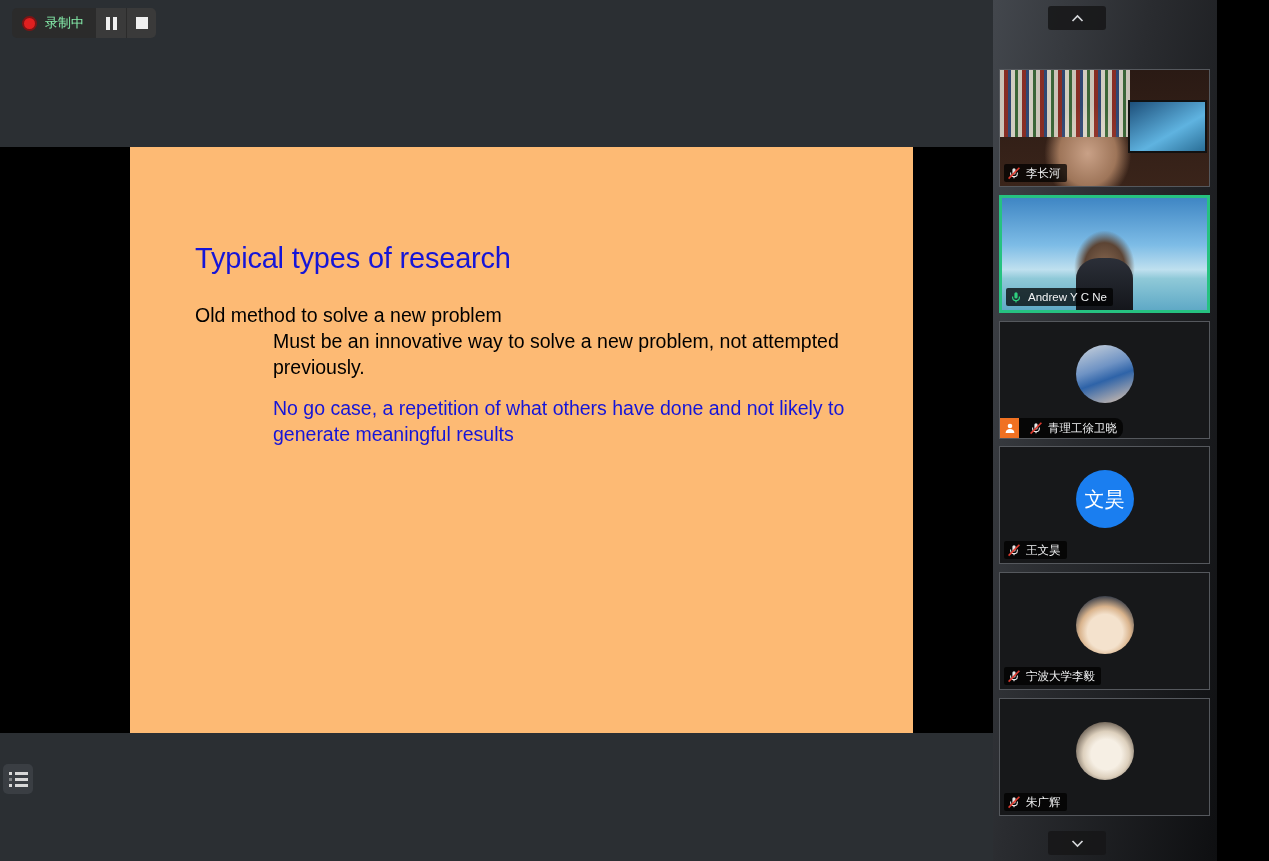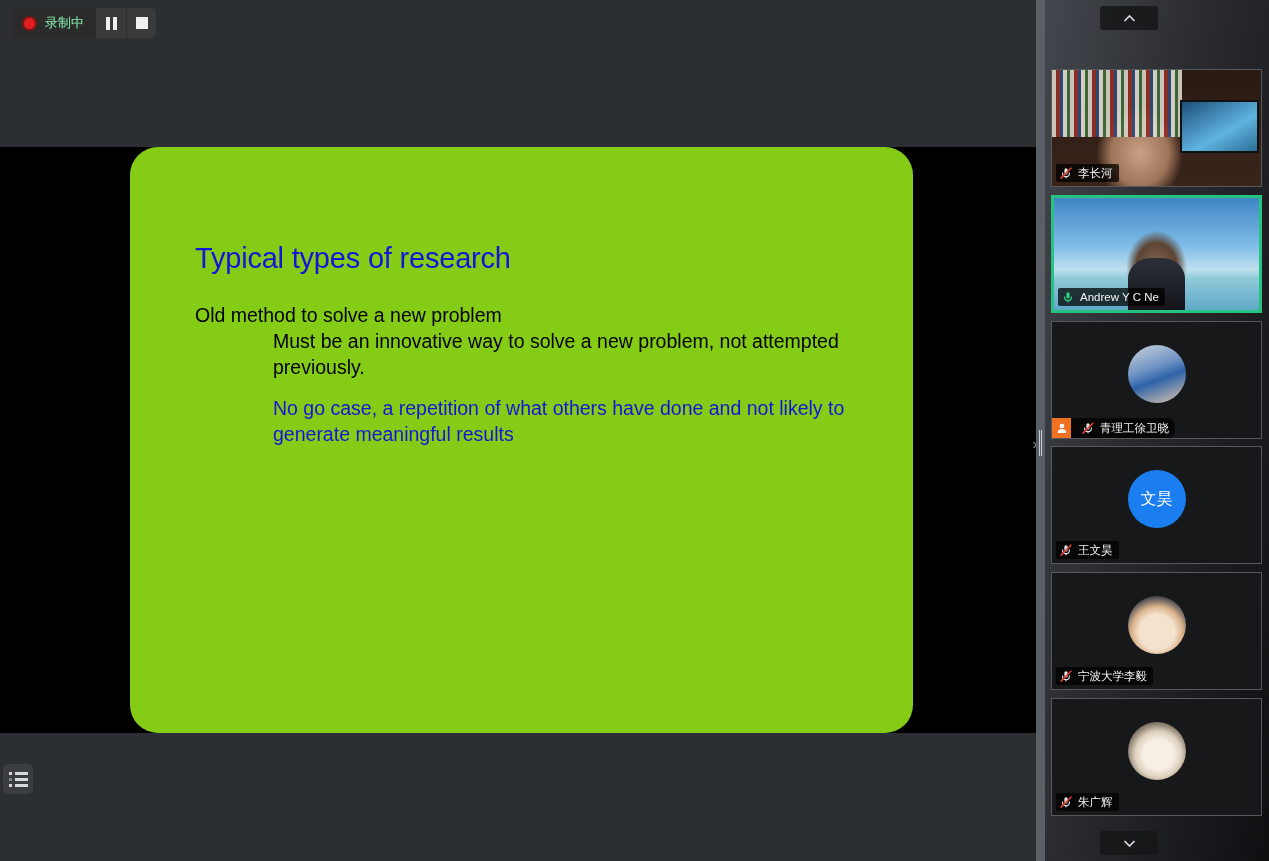--- a/index.html
+++ b/index.html
@@ -59,23 +59,22 @@
   }
   .ic-list { display: flex; flex-direction: column; gap: 3px; }
   .ic-list .row { display: flex; align-items: center; gap: 3px; }
   .ic-list .row b { display: block; width: 3px; height: 3px; background: #d8d8d8; }
   .ic-list .row s { display: block; width: 13px; height: 3px; background: #d8d8d8; }
   .ic-list .row.mid b { opacity: .45; }
 
   
   .slide {
     position: absolute; left: 130px; top: 147px;
-    width: 783px; height: 586px; background: #84cc16;
+    width: 783px; height: 586px; background: #fdba74;
     padding: 48px 40px 0 65px;
-    border-radius: 28px;
   }
   .slide h1 {
     color: #1515d8; font-size: 29px; font-weight: normal;
     letter-spacing: -0.2px; margin: 48px 0 28px 0; line-height: 1.1;
   }
   .blk { margin-bottom: 16px; }
   .lead { font-size: 19.5px; line-height: 1.32; white-space: nowrap; }
   .sub  { font-size: 19.5px; line-height: 1.33; margin-left: 78px; }
   .k   { color: #000; }
   .b   { color: #1515d8; }
@@ -92,21 +91,21 @@
   }
   .drag-grip {
     position: absolute; left: 1039px; top: 430px;
     width: 4px; height: 26px; cursor: col-resize;
     display: flex; gap: 1px;
   }
   .drag-grip i { display: block; width: 1px; height: 26px; background: #c8ccd2; }
 
   
   .strip {
-    position: absolute; left: 1045px; top: 0; width: 224px; height: 861px;
+    position: absolute; left: 993px; top: 0; width: 224px; height: 861px;
     background: linear-gradient(100deg, #43474d 0%, #2a2c30 42%, #0e0f11 100%);
     overflow: hidden;
   }
   .scroll-btn {
     position: absolute; left: 55px; width: 58px; height: 24px;
     background: rgba(22,22,24,.85); border-radius: 3px;
     display: flex; align-items: center; justify-content: center;
     color: #d6d8db; font-size: 13px; cursor: pointer; z-index: 5;
   }
   .scroll-up { top: 6px; }
@@ -149,21 +148,21 @@
   .avatar-photo {
     position: absolute; left: 50%; top: 45%; transform: translate(-50%,-50%);
     width: 58px; height: 58px; border-radius: 50%; overflow: hidden;
   }
   .ph-mask { background: linear-gradient(160deg,#cfd6dd 0%,#6f93c4 40%,#2e63a8 58%,#e3c8b0 100%); }
   .ph-dog1 { background: radial-gradient(circle at 50% 62%, #f4e2cd 0 38%, #d9b38c 55%, #3a3f4a 78%, #232730 100%); }
   .ph-dog2 { background: radial-gradient(circle at 52% 56%, #f6efe4 0 34%, #ddd0bd 52%, #7c7063 72%, #4a443c 100%); }
   .avatar-initials {
     position: absolute; left: 50%; top: 45%; transform: translate(-50%,-50%);
     width: 58px; height: 58px; border-radius: 50%;
-    background: #1a7ef0; color: #fff; font-size: 16px;
+    background: #1a7ef0; color: #fff; font-size: 20px;
     display: flex; align-items: center; justify-content: center;
   }
 
   .namebar {
     position: absolute; left: 4px; bottom: 4px; height: 18px;
     display: flex; align-items: center; gap: 5px;
     background: rgba(0,0,0,.74); border-radius: 2px; padding: 0 6px 0 3px;
     max-width: 190px;
   }
   .namebar.withtag { left: 0; bottom: 0; padding-left: 0; border-radius: 8px; height: 20px; }

